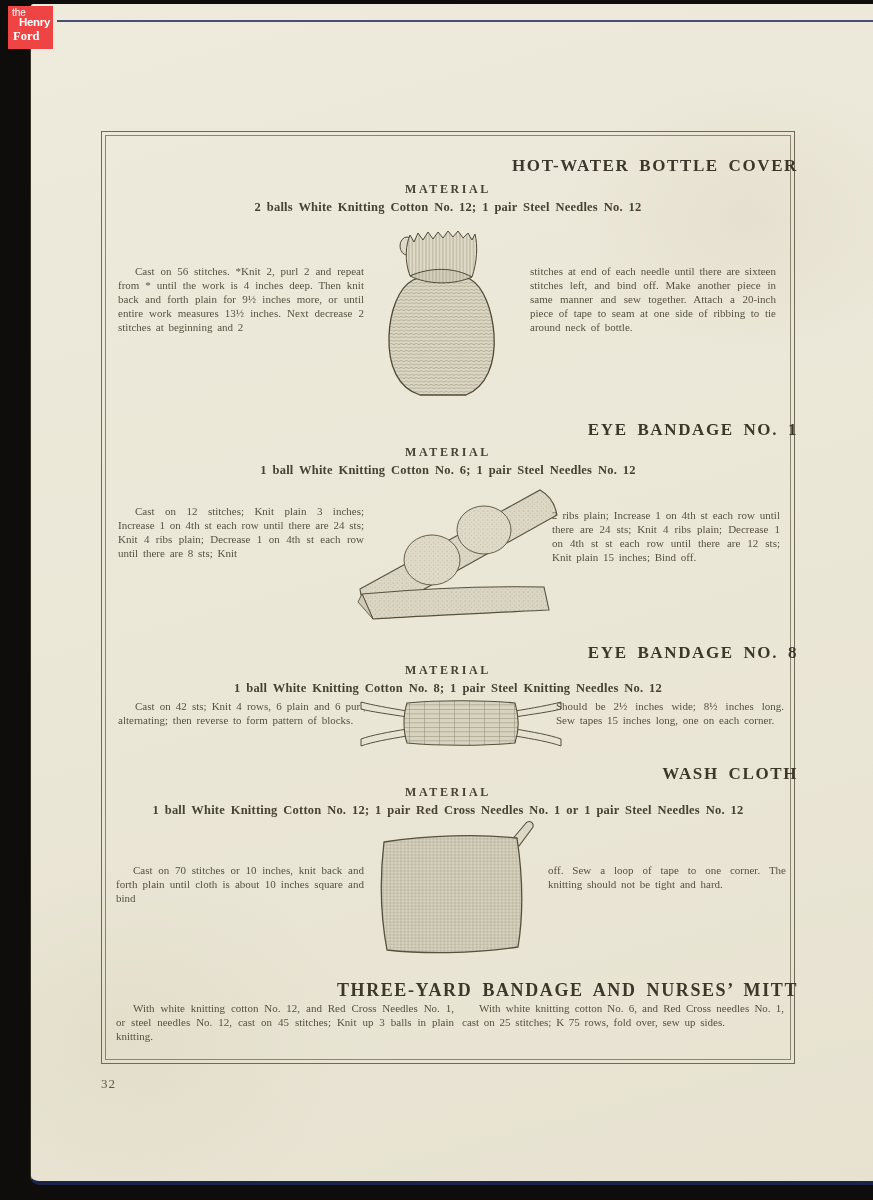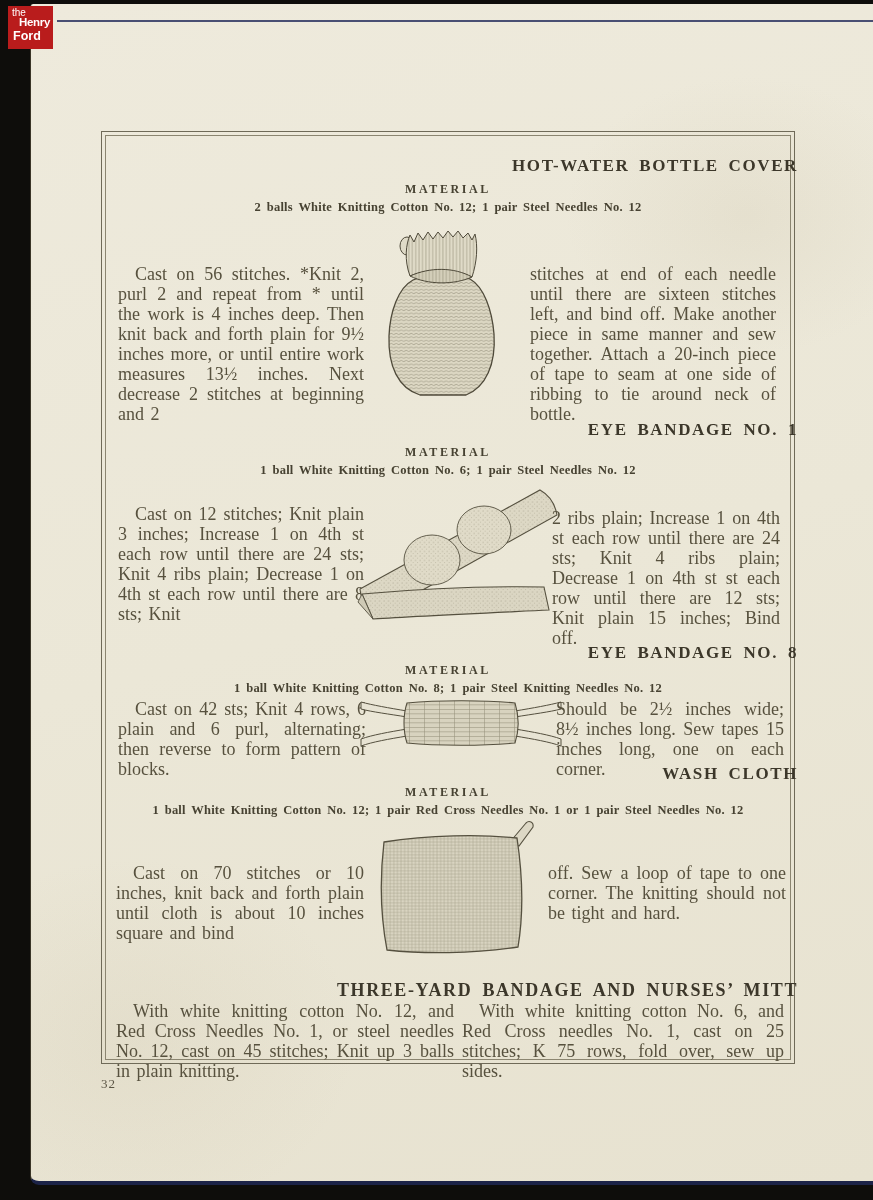--- a/index.html
+++ b/index.html
@@ -6,37 +6,37 @@
     font-family:"Liberation Serif","DejaVu Serif",serif;}
   .scan{position:relative;width:873px;height:1200px;background:#0e0d0b;}
   .paper{position:absolute;left:30px;top:4px;right:0;bottom:15px;
     background:
       radial-gradient(260px 200px at 85% 18%, rgba(186,174,142,0.14), transparent 70%),
       radial-gradient(320px 260px at 12% 88%, rgba(186,174,142,0.12), transparent 70%),
       linear-gradient(165deg,#eeeadc 0%,#ebe7d7 50%,#e7e2d0 100%);
     border-bottom:4px solid #1c2348;border-left:1px solid #3a3527;
     border-bottom-left-radius:9px;border-top-left-radius:3px;}
   .paper-top-edge{position:absolute;top:16px;left:26px;right:0;height:2px;background:#2b3460;opacity:.85;}
-  .logo{position:absolute;left:8px;top:6px;width:45px;height:43px;background:#b91c1c;
+  .logo{position:absolute;left:8px;top:6px;width:45px;height:43px;background:#ef4444;
     font-family:"Liberation Sans","DejaVu Sans",sans-serif;color:#fff;z-index:5;}
   .logo .the{position:absolute;left:4px;top:1px;font-size:10px;font-weight:normal;}
   .logo .henry{position:absolute;left:11px;top:10px;font-size:11.5px;font-weight:bold;letter-spacing:-0.3px;}
-  .logo .ford{position:absolute;left:5px;top:23px;font-size:12.5px;font-weight:bold;}
+  .logo .ford{position:absolute;left:5px;top:23px;font-size:12.5px;font-weight:bold;font-family:Liberation Serif, serif;}
   
   .frame{position:absolute;left:70px;top:127px;width:692px;height:931px;border:1.2px solid #6f6a58;}
   .frame-inner{position:absolute;inset:3px;border:1px solid #8b8570;}
   .content{position:absolute;inset:0;}
   
   .sec-title{position:absolute;left:0;width:100%;text-align:right;font-size:17px;font-weight:bold;
     letter-spacing:1.6px;word-spacing:4px;color:#3c372a;margin:4px;}
   .material-label{position:absolute;left:0;width:100%;text-align:center;font-size:12px;font-weight:bold;
     letter-spacing:2.6px;color:#474232;}
   .materials-line{position:absolute;left:0;width:100%;text-align:center;font-size:12.5px;font-weight:bold;
     letter-spacing:.2px;word-spacing:2.5px;color:#474232;white-space:nowrap;}
-  .col{position:absolute;font-size:18px;line-height:20px;color:#57513e;text-align:justify;
+  .col{position:absolute;font-size:11px;line-height:14px;color:#57513e;text-align:justify;
     word-spacing:2px;}
   .col.indent{text-indent:17px;}
   .illus{position:absolute;margin:0;}
   .illus svg{display:block;width:100%;height:100%;}
   .page-num{position:absolute;left:70px;width:692px;top:1072px;text-align:left;
     font-size:13px;color:#5a5444;letter-spacing:1px;}
   
   .s1-title{top:20px;}  .s1-matlab{top:50px;}  .s1-mats{top:68px;}
   .s1-illus{left:278px;top:88px;width:124px;height:182px;}
   .s1-left{left:16px;top:132px;width:246px;}

